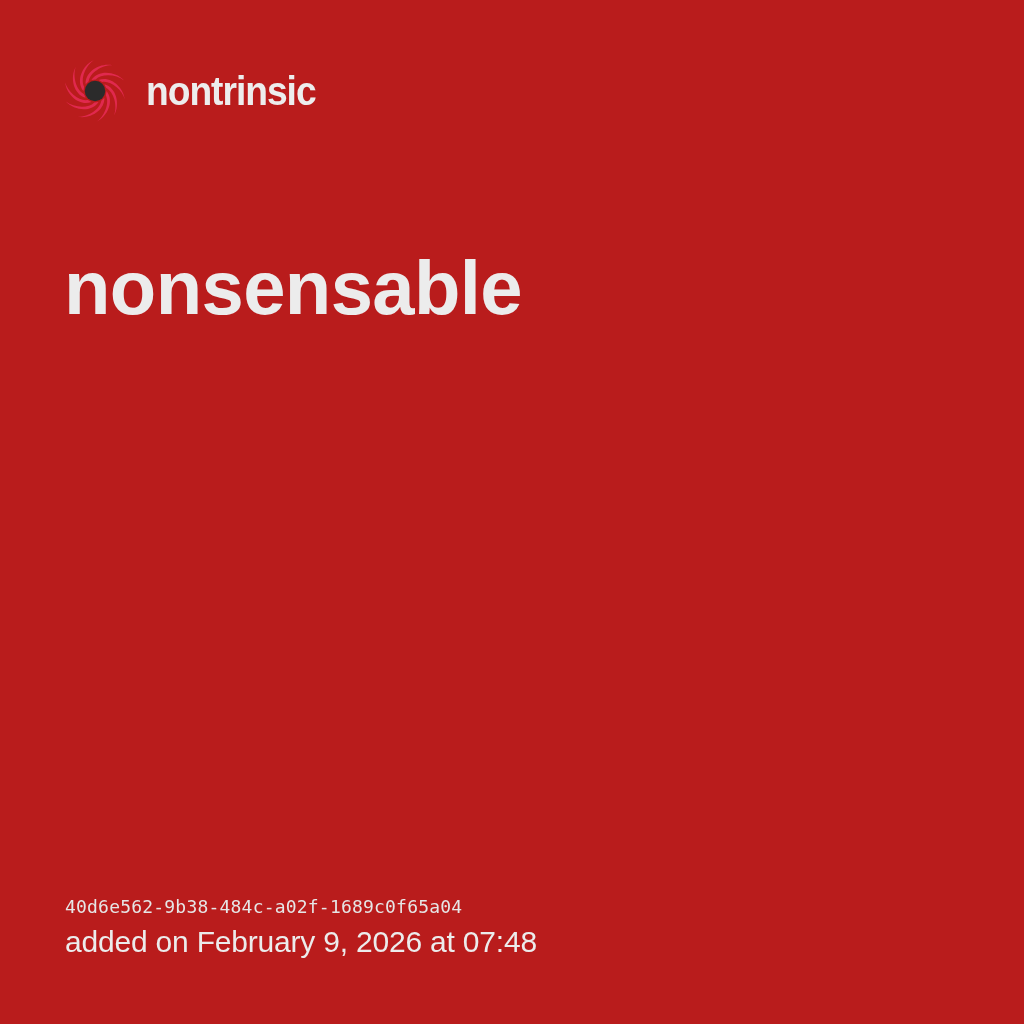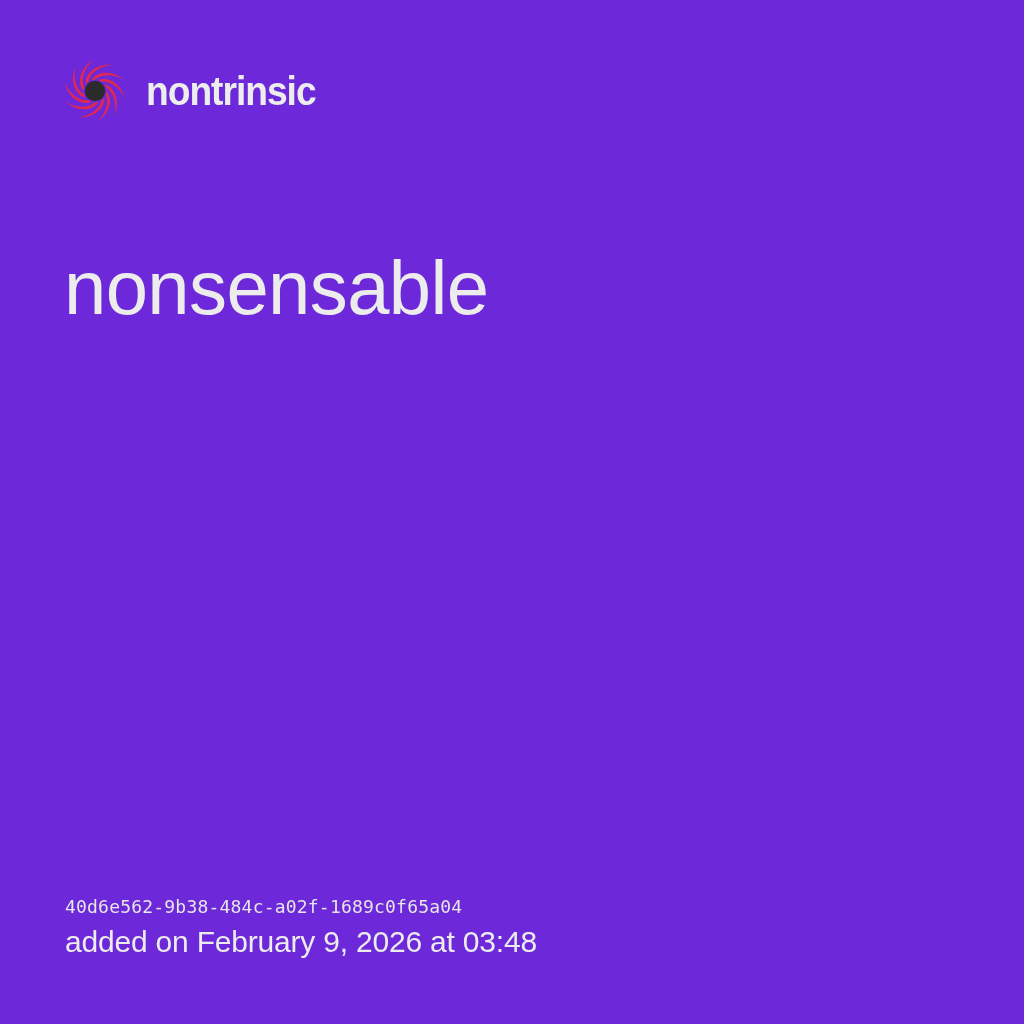--- a/index.html
+++ b/index.html
@@ -10,21 +10,21 @@
     width: 1024px;
     height: 1024px;
     background: #2b2b2b;
     font-family: "Liberation Sans", sans-serif;
     overflow: hidden;
   }
   #page {
     position: relative;
     width: 1024px;
     height: 1024px;
-    background: #6d28d9;
+    background: #b91c1c;
   }
 
   
   #brand {
     position: absolute;
     left: 62px;
     top: 58px;
     display: flex;
     align-items: center;
     gap: 18px;
@@ -47,21 +47,21 @@
     white-space: nowrap;
   }
 
   
   #headline {
     position: absolute;
     left: 64px;
     top: 196px;
     font-family: "Liberation Sans", sans-serif;
     font-size: 76px;
-    font-weight: 400;
+    font-weight: 700;
     color: #ececec;
     letter-spacing: -0.6px;
     line-height: 1.08;
     white-space: nowrap;
   }
 
   
   #meta {
     position: absolute;
     left: 65px;
@@ -108,16 +108,16 @@
         </g>
       <circle cx="50" cy="50" r="15.5" fill="#2b2b2b"></circle>
     </svg>
     <div id="brand-name">nontrinsic</div>
   </div>
 
   <h1 id="headline">nonsensable</h1>
 
   <div id="meta">
     <div id="meta-uuid">40d6e562-9b38-484c-a02f-1689c0f65a04</div>
-    <div id="meta-added">added on February 9, 2026 at 03:48</div>
+    <div id="meta-added">added on February 9, 2026 at 07:48</div>
   </div>
 
 </div>
 
 </body></html>

